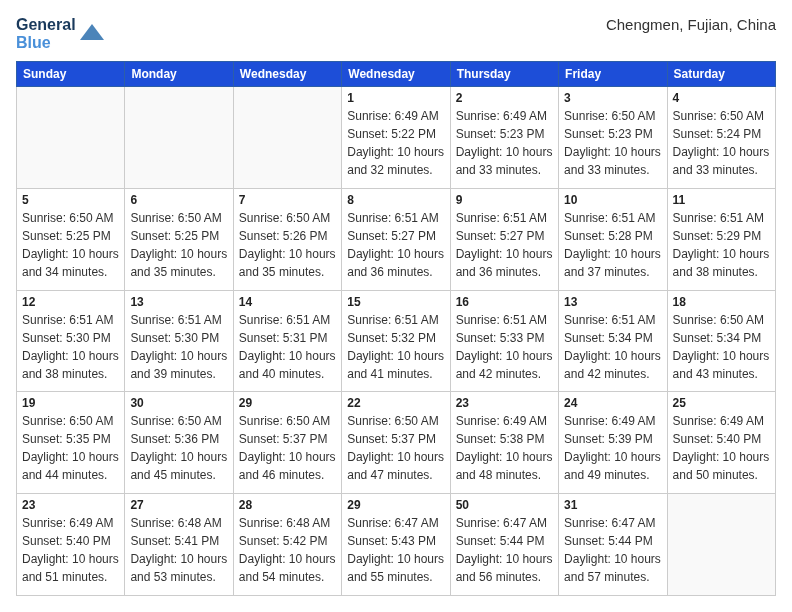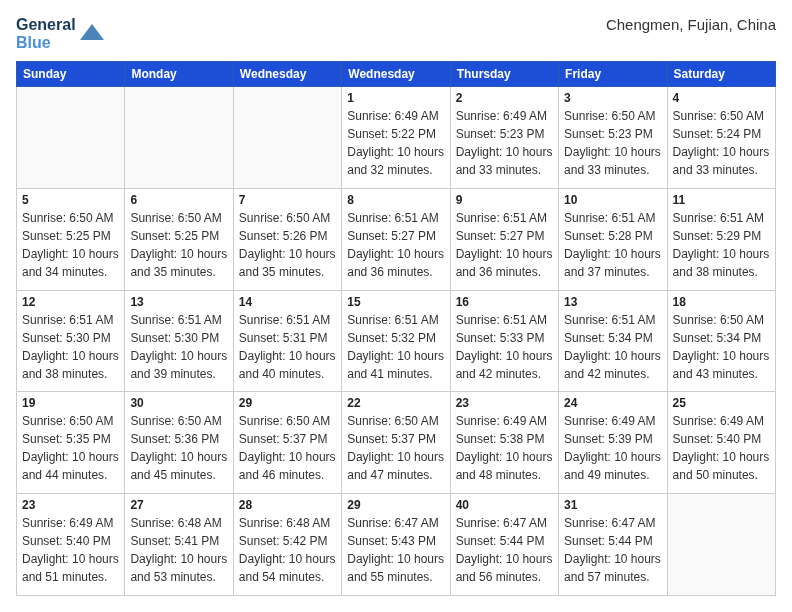--- a/index.html
+++ b/index.html
@@ -238,21 +238,21 @@
           </td>
           <td>
             <span class="day-num">28</span>
             <div class="day-info">Sunrise: 6:48 AM<br>Sunset: 5:42 PM<br>Daylight: 10 hours<br>and 54 minutes.</div>
           </td>
           <td>
             <span class="day-num">29</span>
             <div class="day-info">Sunrise: 6:47 AM<br>Sunset: 5:43 PM<br>Daylight: 10 hours<br>and 55 minutes.</div>
           </td>
           <td>
-            <span class="day-num">40</span>
+            <span class="day-num">50</span>
             <div class="day-info">Sunrise: 6:47 AM<br>Sunset: 5:44 PM<br>Daylight: 10 hours<br>and 56 minutes.</div>
           </td>
           <td>
             <span class="day-num">31</span>
             <div class="day-info">Sunrise: 6:47 AM<br>Sunset: 5:44 PM<br>Daylight: 10 hours<br>and 57 minutes.</div>
           </td>
           <td class="empty-cell"></td>
         </tr>
       </tbody>
   </table>

